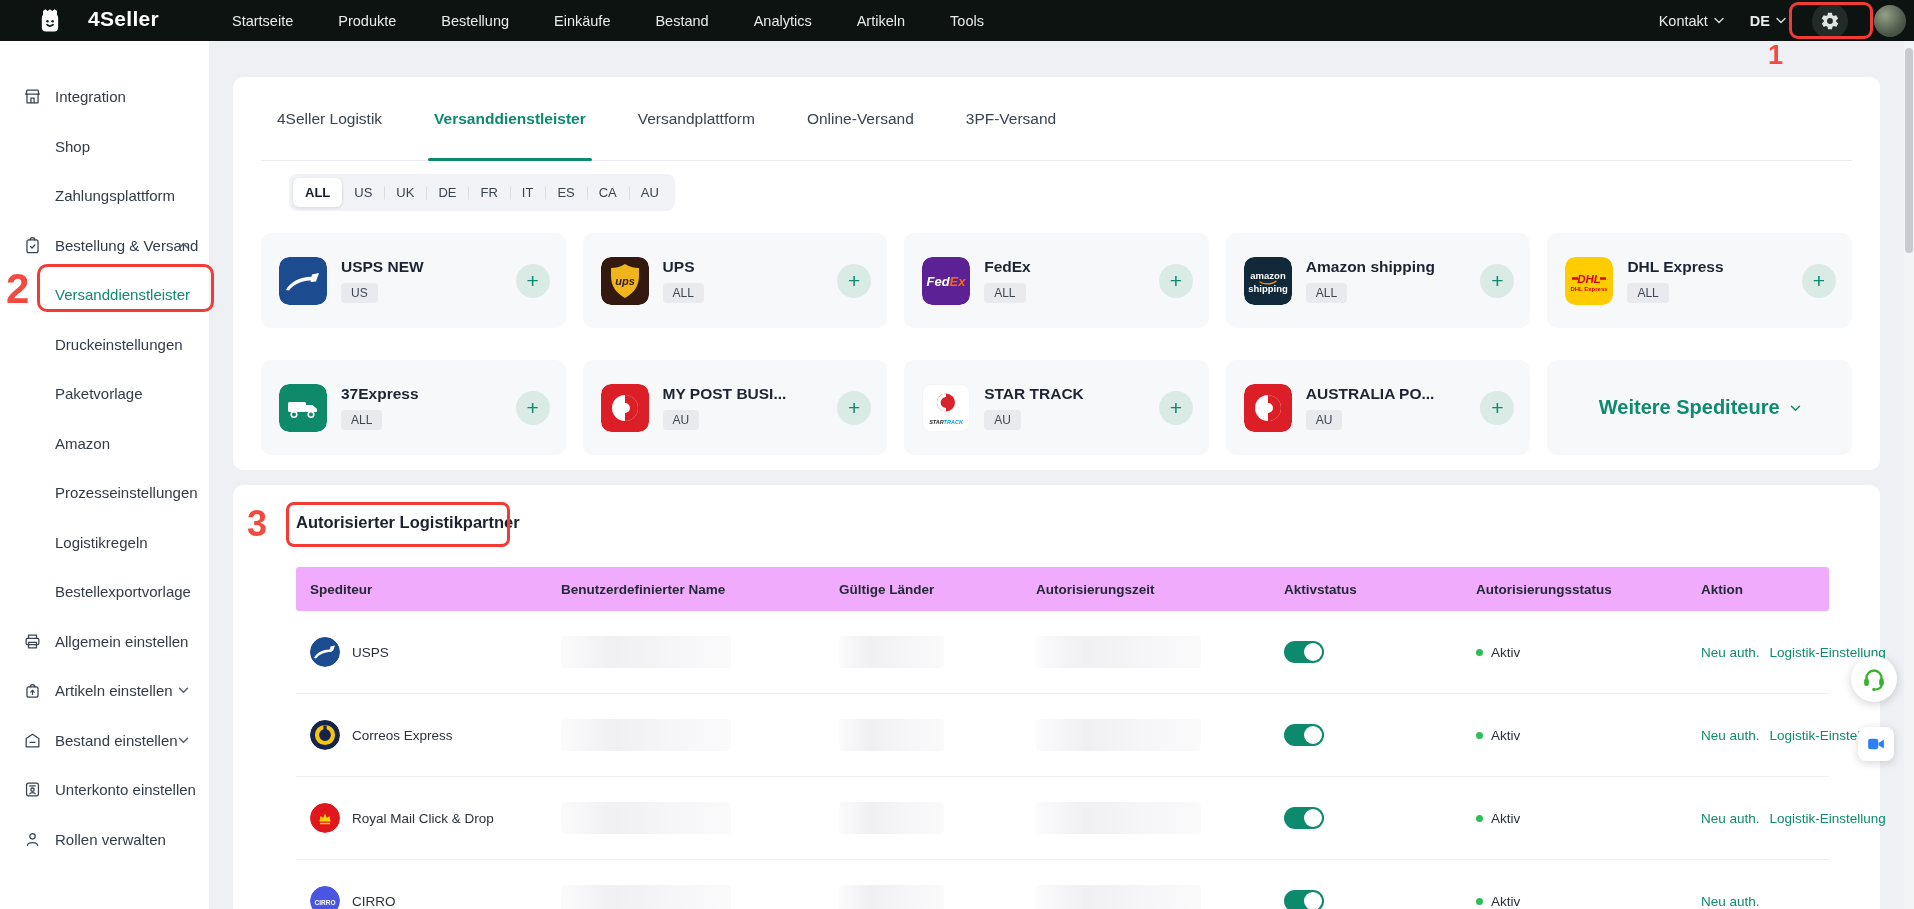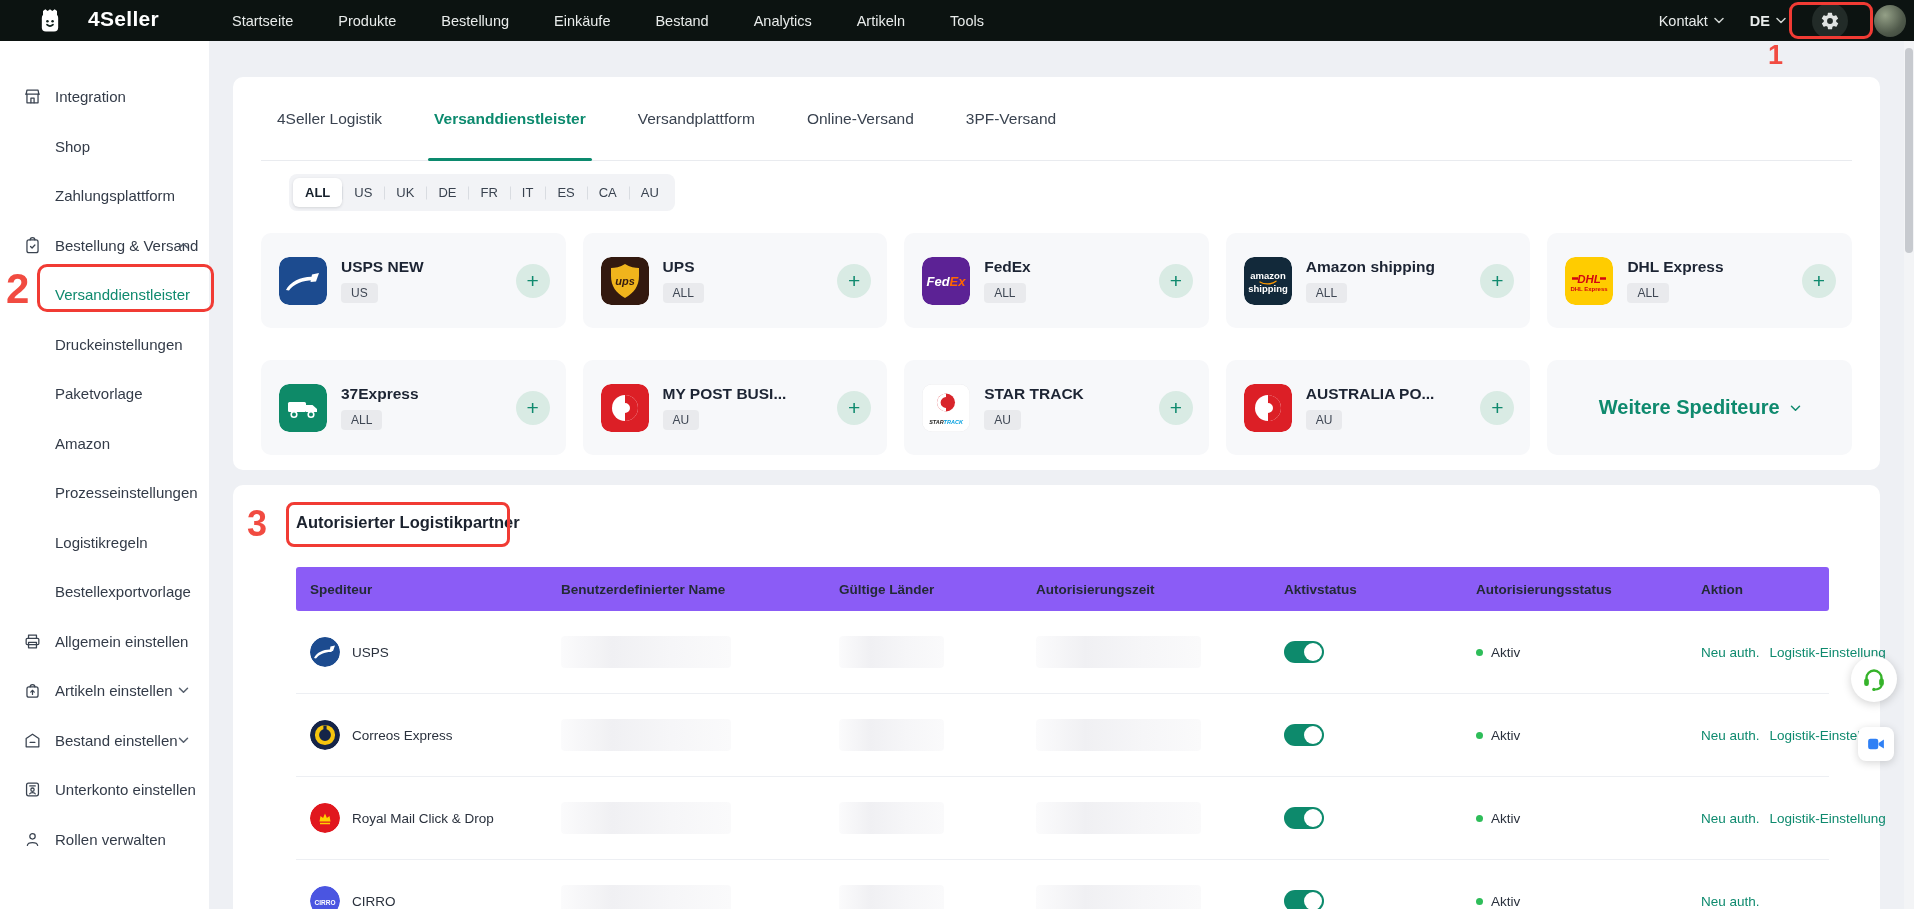--- a/index.html
+++ b/index.html
@@ -47,21 +47,21 @@
   .card-badge { display:inline-block; margin-top:7px; background:#e9eaed; border-radius:4px; font-size:12px; color:#3f4754; padding:3px 10px; }
   .card-plus { position:absolute; right:16px; top:50%; transform:translateY(-50%); width:34px; height:34px; border-radius:50%; background:#d9ebe4; color:#0f8a6e; display:flex; align-items:center; justify-content:center; font-size:21px; font-weight:400; cursor:pointer; line-height:1; }
   .card.more { justify-content:center; gap:10px; cursor:pointer; }
   .more-label { color:#0f8a6e; font-size:20px; font-weight:700; }
   .more-chevron { color:#0f8a6e; display:flex; margin-top:2px; }
 
   .panel2 { position:absolute; left:233px; top:485px; width:1647px; height:560px; background:#fff; border-radius:10px; padding:28px 51px 0 63px; }
   .p2-title { font-size:16.5px; font-weight:700; color:#1b222e; width:max-content; }
   .table { margin-top:35px; }
   .t-grid { display:grid; grid-template-columns:249px 278px 197px 248px 192px 225px 1fr; align-items:center; }
-  .t-head { background:#8b5cf6; height:44px; border-radius:3px; }
+  .t-head { background:#f0abfc; height:44px; border-radius:3px; }
   .t-head > div { font-size:13.5px; font-weight:700; color:#232a36; padding-left:16px; white-space:nowrap; }
   .t-head > div:first-child { padding-left:14px; }
   .t-row { height:83px; border-bottom:1px solid #edeff3; }
   .cell-carrier { display:flex; align-items:center; gap:12px; padding-left:14px; }
   .row-logo { width:30px; height:30px; border-radius:50%; flex:none; overflow:hidden; }
   .row-name { font-size:13.5px; color:#2a313d; white-space:nowrap; }
   .blur-cell { padding-left:16px; }
   .blur-bar { height:32px; border-radius:4px; background:linear-gradient(90deg,#fbfbfc 0%,#f0f0f3 30%,#f6f6f8 65%,#fafafb 100%); }
   .bw1 { width:170px; } .bw2 { width:105px; } .bw3 { width:165px; }
   .toggle-cell { padding-left:16px; }

